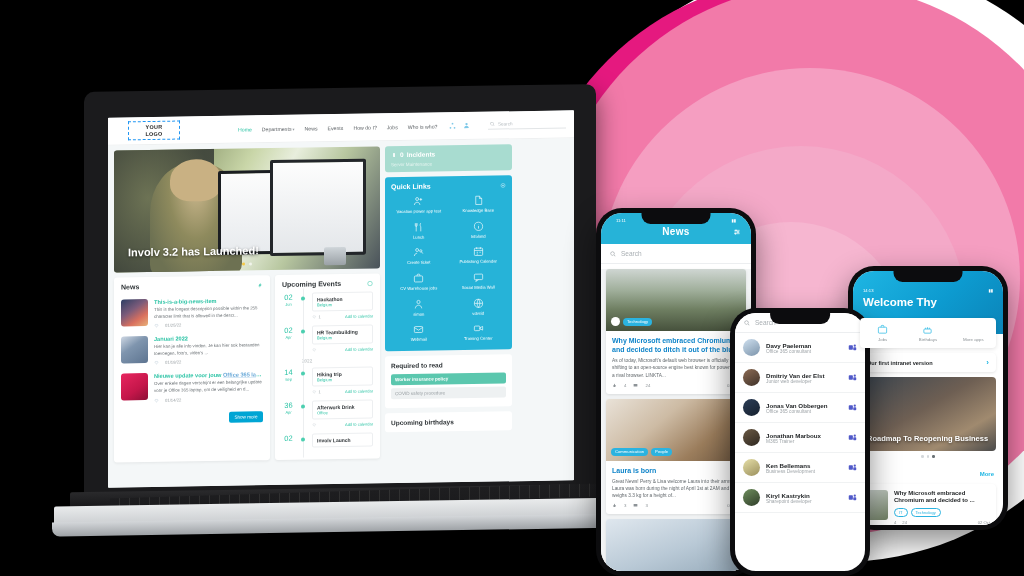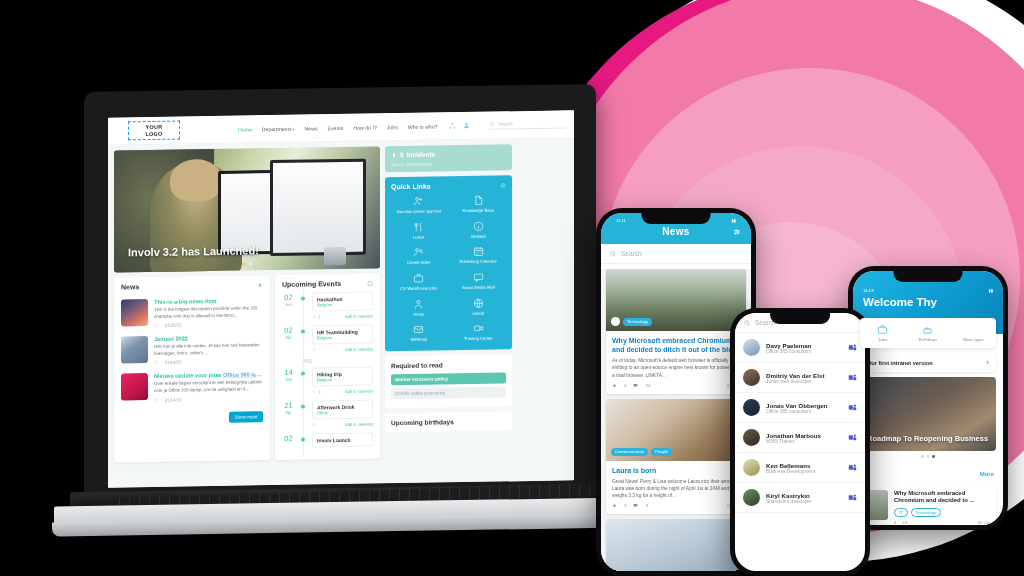--- a/index.html
+++ b/index.html
@@ -429,21 +429,21 @@
                         </svg>
                         <span>1</span>
                       </div>
                       <div class="ev-add">Add to calendar</div>
                     </div>
                   </div>
               </div>
 
               <div class="ev-row">
                 <div class="ev-date">
-                    <div class="ev-d">21</div>
+                    <div class="ev-d">36</div>
                     <div class="ev-m">Apr</div>
                   </div>
                 <div class="ev-line"></div>
                 <div class="ev-box">
                     <div class="ev-card">
                   <div class="ev-t">Afterwork Drink</div>
                   <div class="ev-loc">Office</div>
                 </div>
                     <div class="ev-foot">
                       <div class="lk">

